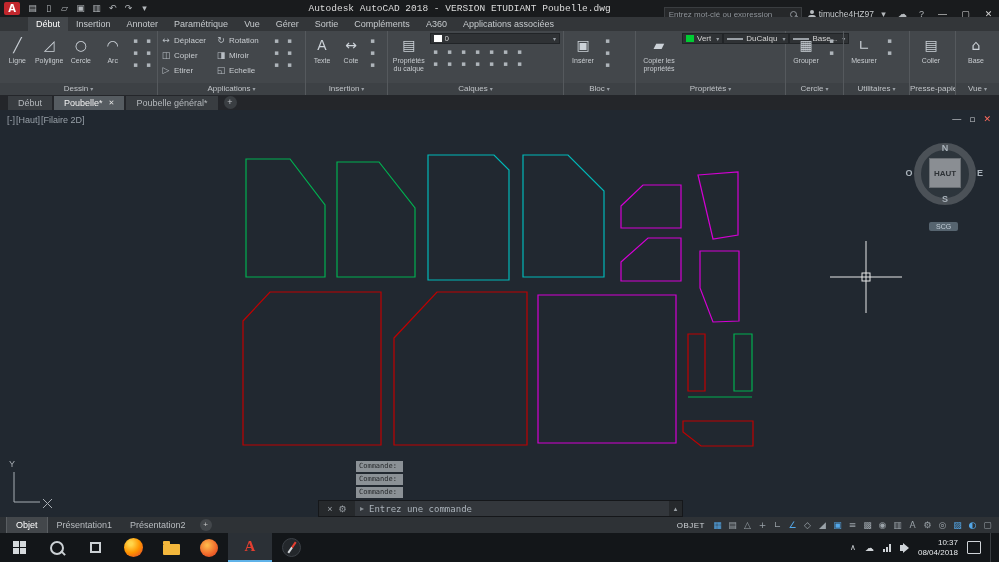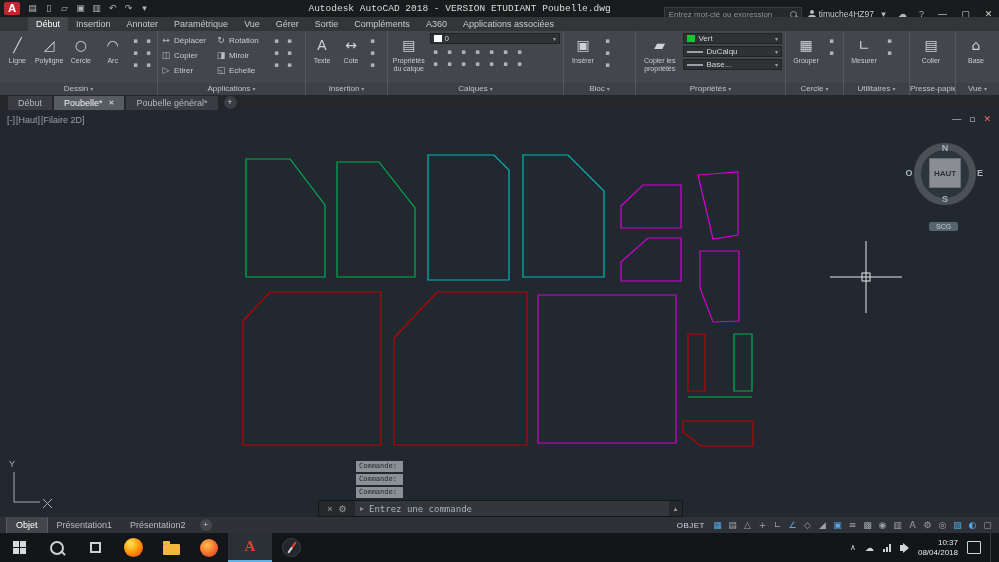--- a/index.html
+++ b/index.html
@@ -46,21 +46,21 @@
   .cols7{grid-template-columns:repeat(7,12px);}
   .sg{font-size:7px;color:#aeb4ba;text-align:center;line-height:10px;}
   .mcol{display:flex;flex-direction:column;gap:1px;width:52px;}
   .srow{display:flex;align-items:center;gap:3px;font-size:8px;color:#c8ccd0;height:14px;white-space:nowrap;}
   .sico{font-size:9px;color:#b8bec4;width:10px;text-align:center;}
   .combo{height:11px;background:#2f3235;border:1px solid #212427;display:flex;align-items:center;font-size:8px;color:#d4d4d4;padding:0 3px;gap:3px;margin-bottom:2px;box-sizing:border-box;}
   .combo .cflex{flex:1;text-align:left;white-space:nowrap;overflow:hidden;}
   .swatch{width:8px;height:7px;flex:none;background:#888;}
   .lsample{width:16px;height:2px;background:#9aa0a6;flex:none;}
   .cal-col{display:flex;flex-direction:column;width:132px;}
-  .prop-col{display:flex;flex-direction:column;width:100px;}
+  .prop-col{display:flex;flex-direction:row;width:100px;}
 
   
   .filetabs{position:absolute;top:95px;left:0;right:0;height:15px;background:#24262a;display:flex;align-items:flex-end;padding-left:8px;gap:2px;}
   .ftab{height:14px;line-height:14px;padding:0 10px;background:#393d41;color:#b4b8bc;font-size:9px;display:flex;align-items:center;gap:6px;white-space:nowrap;}
   .ftab.active{background:#565c61;color:#f2f2f2;margin-top:25px;}
   .ftab-x{font-size:7px;color:#e0e0e0;}
   .ftab-plus{width:13px;height:13px;border-radius:7px;background:#3a3e42;color:#c0c4c8;font-size:9px;line-height:13px;text-align:center;margin:0 0 1px 4px;}
 
   
   .viewport{position:absolute;top:110px;left:0;width:999px;height:407px;background:#212830;}

